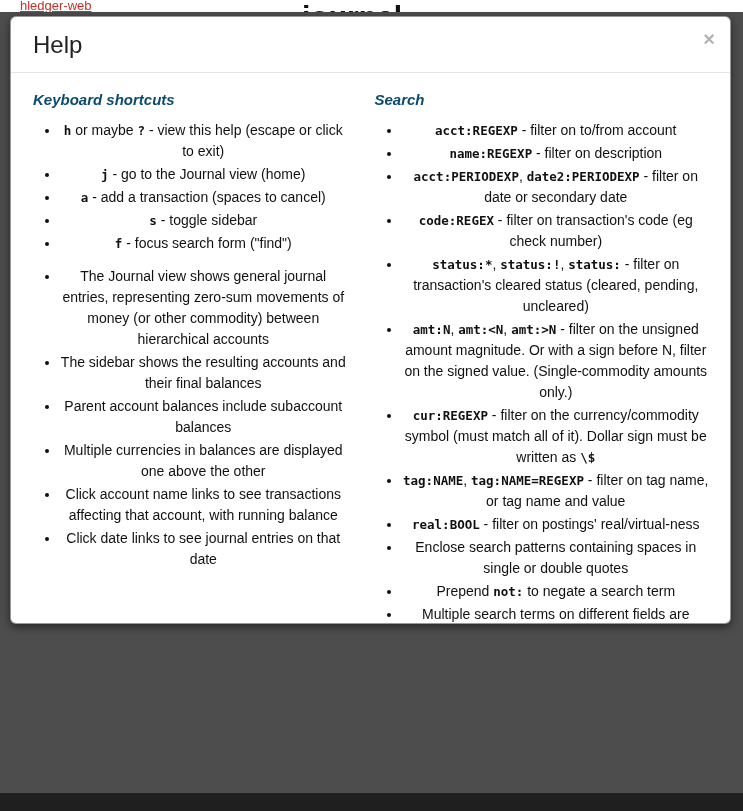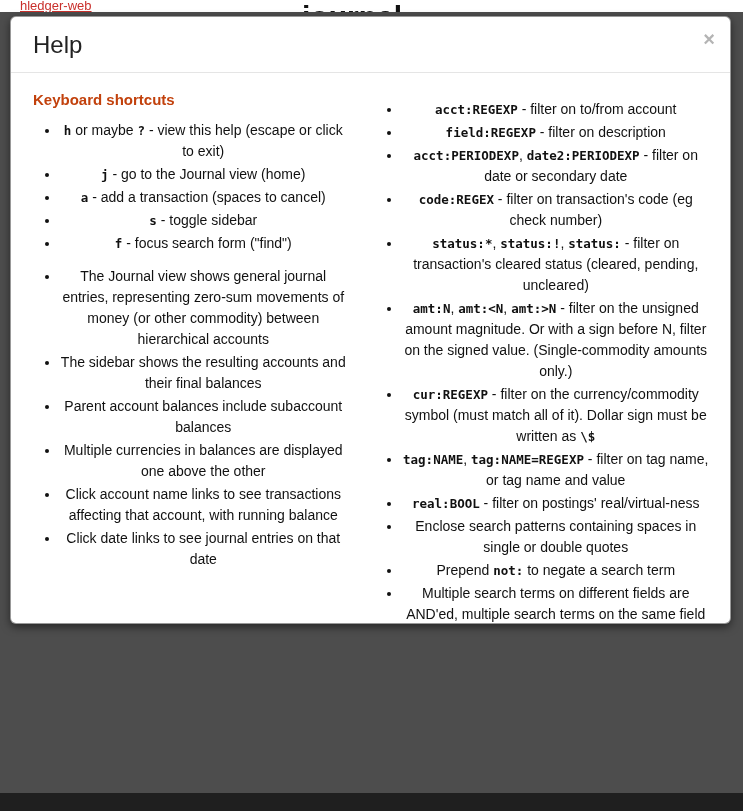--- a/index.html
+++ b/index.html
@@ -55,22 +55,23 @@
     font-family: "Liberation Sans", sans-serif;
     font-size: 20px; font-weight: bold; color: #b4b4b4; line-height: 1;
   }
   .modal-body {
     display: flex; padding: 14px 18px 20px 22px; box-sizing: border-box;
   }
   .col { box-sizing: border-box; }
   .col-left  { flex: 0 0 50%; padding-right: 26px; }
   .col-right { flex: 0 0 50%; padding-left: 2px; padding-right: 2px; }
   .section-heading {
-    font-size: 15px; font-weight: bold; color: #c2410c;
+    font-size: 15px; font-weight: bold; color: #0c4a6e;
     margin: 4px 0 10px 0;
+    font-style: italic;
   }
   .section-heading.spaced { margin-top: 26px; }
   ul.help-list {
     margin: 12px 0 0 0; padding-left: 27px;
     list-style: disc;
     text-align: center;
   }
   ul.help-list li {
     font-size: 14px; line-height: 21px; color: #111;
     margin: 0 0 2px 0;
@@ -110,23 +111,24 @@
       <ul class="help-list">
           <li><span>The Journal view shows general journal entries, representing zero-sum movements of money (or other commodity) between hierarchical accounts</span></li>
           <li><span>The sidebar shows the resulting accounts and their final balances</span></li>
           <li><span>Parent account balances include subaccount balances</span></li>
           <li><span>Multiple currencies in balances are displayed one above the other</span></li>
           <li><span>Click account name links to see transactions affecting that account, with running balance</span></li>
           <li><span>Click date links to see journal entries on that date</span></li>
         </ul>
     </div>
     <div class="col col-right">
+      <h2 class="section-heading">Search</h2>
       <ul class="help-list">
           <li><code>acct:REGEXP</code><span> - filter on to/from account</span></li>
-          <li><code>field:REGEXP</code><span> - filter on description</span></li>
+          <li><code>name:REGEXP</code><span> - filter on description</span></li>
           <li><code>acct:PERIODEXP</code><span>, </span><code>date2:PERIODEXP</code><span> - filter on date or secondary date</span></li>
           <li><code>code:REGEX</code><span> - filter on transaction's code (eg check number)</span></li>
           <li><code>status:*</code><span>, </span><code>status:!</code><span>, </span><code>status:</code><span> - filter on transaction's cleared status (cleared, pending, uncleared)</span></li>
           <li><code>amt:N</code><span>, </span><code>amt:&lt;N</code><span>, </span><code>amt:&gt;N</code><span> - filter on the unsigned amount magnitude. Or with a sign before N, filter on the signed value. (Single-commodity amounts only.)</span></li>
           <li><code>cur:REGEXP</code><span> - filter on the currency/commodity symbol (must match all of it). Dollar sign must be written as </span><code>\$</code></li>
           <li><code>tag:NAME</code><span>, </span><code>tag:NAME=REGEXP</code><span> - filter on tag name, or tag name and value</span></li>
           <li><code>real:BOOL</code><span> - filter on postings' real/virtual-ness</span></li>
           <li><span>Enclose search patterns containing spaces in single or double quotes</span></li>
           <li><span>Prepend </span><code>not:</code><span> to negate a search term</span></li>
           <li><span>Multiple search terms on different fields are AND'ed, multiple search terms on the same field are OR'ed</span></li>

